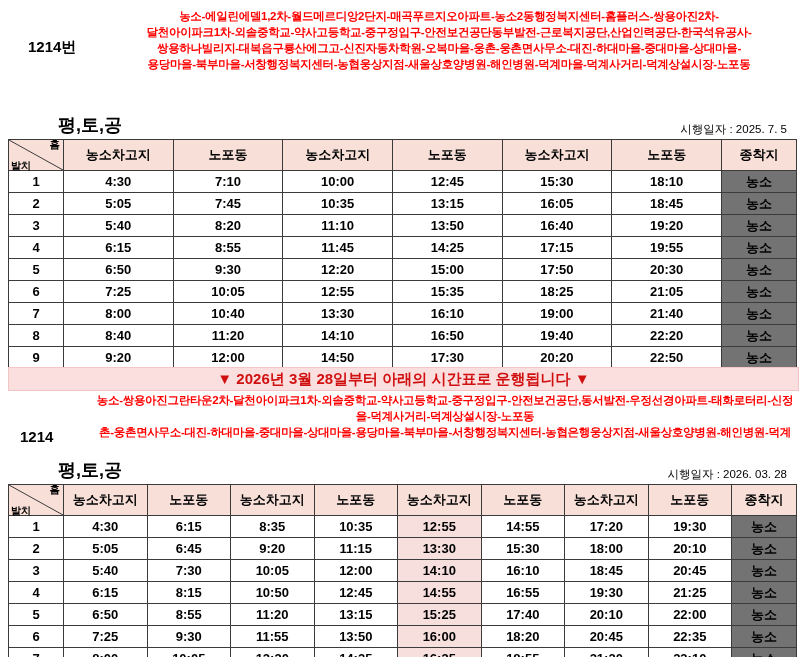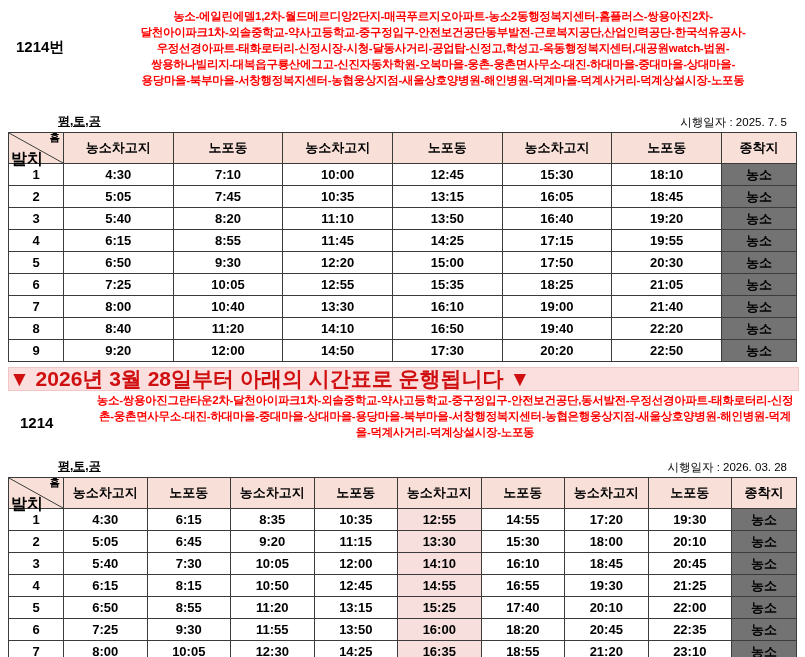--- a/index.html
+++ b/index.html
@@ -51,49 +51,49 @@
     position: absolute;
     left: 8px;
     top: 8px;
     width: 790px;
   }
   #route1-wrap .route-label {
     width: 72px;
     text-align: left;
     padding-top: 30px;
     padding-left: 8px;
+    margin-left: 12px;
   }
 
   #route2-wrap {
     position: absolute;
     left: 8px;
     top: 392px;
     width: 790px;
   }
   #route2-wrap .route-label {
     width: 72px;
     text-align: left;
-    padding-top: 22px;
+    padding-top: 36px;
     padding-left: 12px;
   }
 
   
   .tbl-head {
     display: flex;
     align-items: flex-end;
     justify-content: space-between;
     font-size: 13px;
     font-weight: bold;
     padding: 0 10px 2px 10px;
   }
   .tbl-head .days {
-    font-size: 12px;
+    font-size: 18px;
     font-weight: bold;
     padding-left: 40px;
-    text-decoration: underline;
   }
   .tbl-head .eff {
     font-size: 11.5px;
     font-weight: normal;
   }
 
   
   table.tt {
     border-collapse: collapse;
     width: 100%;
@@ -133,21 +133,21 @@
     position: absolute;
     right: 3px;
     top: -2px;
     font-size: 10.5px;
     line-height: 12px;
   }
   .corner-inner .t2 {
     position: absolute;
     left: 2px;
     bottom: -2px;
-    font-size: 16px;
+    font-size: 10px;
     line-height: 12px;
   }
   table.tt td.no {
     background: #ffffff;
   }
   table.tt td.dest {
     background: #737373;
   }
   table.tt tbody tr td {
     background: #ffffff;
@@ -170,39 +170,38 @@
   }
 
   
   #notice {
     position: absolute;
     left: 8px;
     top: 367px;
     width: 789px;
     background: #fbdede;
     border: 1px solid #f3c6c6;
-    text-align: left;
-    font-size: 21px;
+    text-align: center;
+    font-size: 15px;
     font-weight: bold;
     color: #d01010;
     line-height: 22px;
     height: 22px;
   }
 </style>
 </head>
 <body>
 
 <div class="page">
 
   <div id="route1-wrap" class="route-block">
     <div class="route-label">1214번</div>
     <div class="route-text">
       <span class="line">농소-에일린에델1,2차-월드메르디앙2단지-매곡푸르지오아파트-농소2동행정복지센터-홈플러스-쌍용아진2차-</span>
       <span class="line">달천아이파크1차-외솔중학교-약사고등학교-중구정입구-안전보건공단동부발전-근로복지공단,산업인력공단-한국석유공사-</span>
-      <span class="line">우정선경아파트-태화로터리-신정시장-시청-달동사거리-공업탑-신정고,학성고-옥동행정복지센터,대공원watch-법원-</span>
       <span class="line">쌍용하나빌리지-대복읍구룡산에그고-신진자동차학원-오복마을-웅촌-웅촌면사무소-대진-하대마을-중대마을-상대마을-</span>
       <span class="line">용당마을-북부마을-서창행정복지센터-농협웅상지점-새울상호양병원-해인병원-덕계마을-덕계사거리-덕계상설시장-노포동</span>
     </div>
   </div>
 
   <div id="table1">
     <div class="tbl-head">
       <span class="days">평,토,공</span>
       <span class="eff">시행일자 : 2025. 7. 5</span>
     </div>
@@ -321,22 +320,22 @@
         </tbody>
     </table>
   </div>
 
   <div id="notice">▼ 2026년 3월 28일부터 아래의 시간표로 운행됩니다 ▼</div>
 
   <div id="route2-wrap" class="route-block">
     <div class="route-label">1214</div>
     <div class="route-text">
       <span class="line">농소-쌍용아진그란타운2차-달천아이파크1차-외솔중학교-약사고등학교-중구정입구-안전보건공단,동서발전-우정선경아파트-태화로터리-신정</span>
+      <span class="line">을-덕계사거리-덕계상설시장-노포동</span>
       <span class="line">촌-웅촌면사무소-대진-하대마을-중대마을-상대마을-용당마을-북부마을-서창행정복지센터-농협은행웅상지점-새울상호양병원-해인병원-덕계</span>
-      <span class="line">을-덕계사거리-덕계상설시장-노포동</span>
     </div>
   </div>
 
   <div id="table2">
     <div class="tbl-head">
       <span class="days">평,토,공</span>
       <span class="eff">시행일자 : 2026. 03. 28</span>
     </div>
     <table class="tt">
       <thead>

